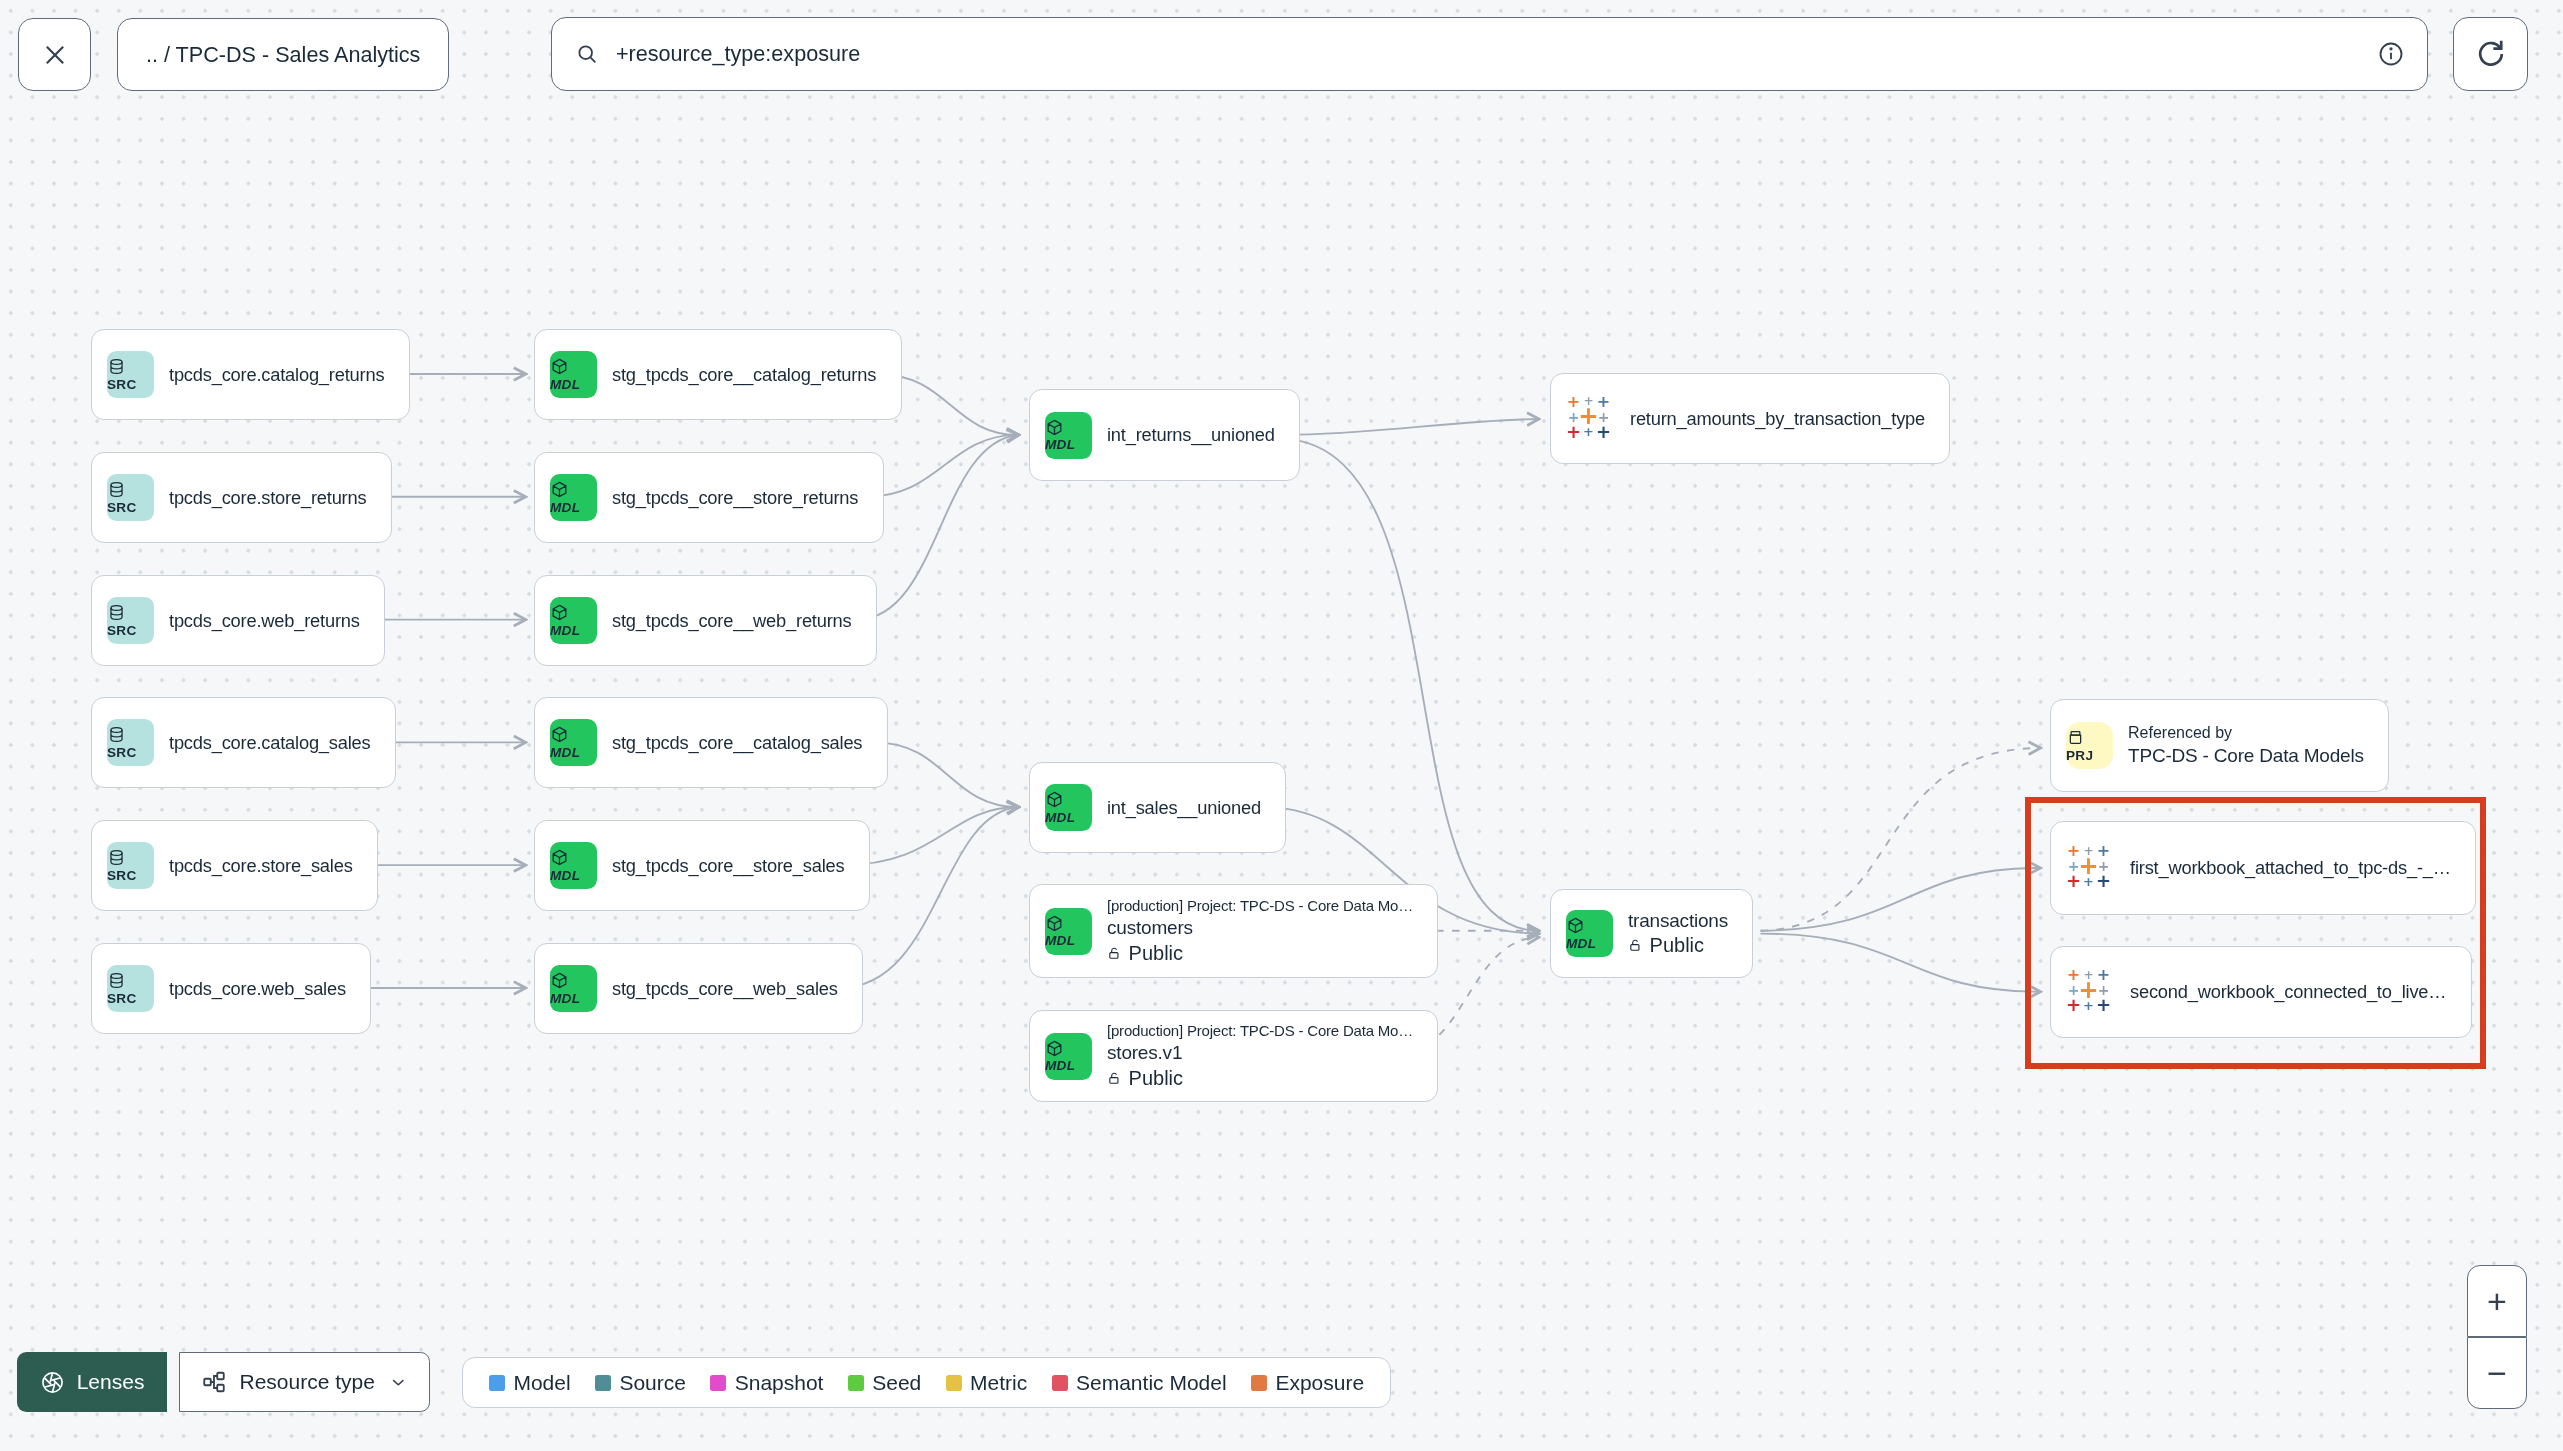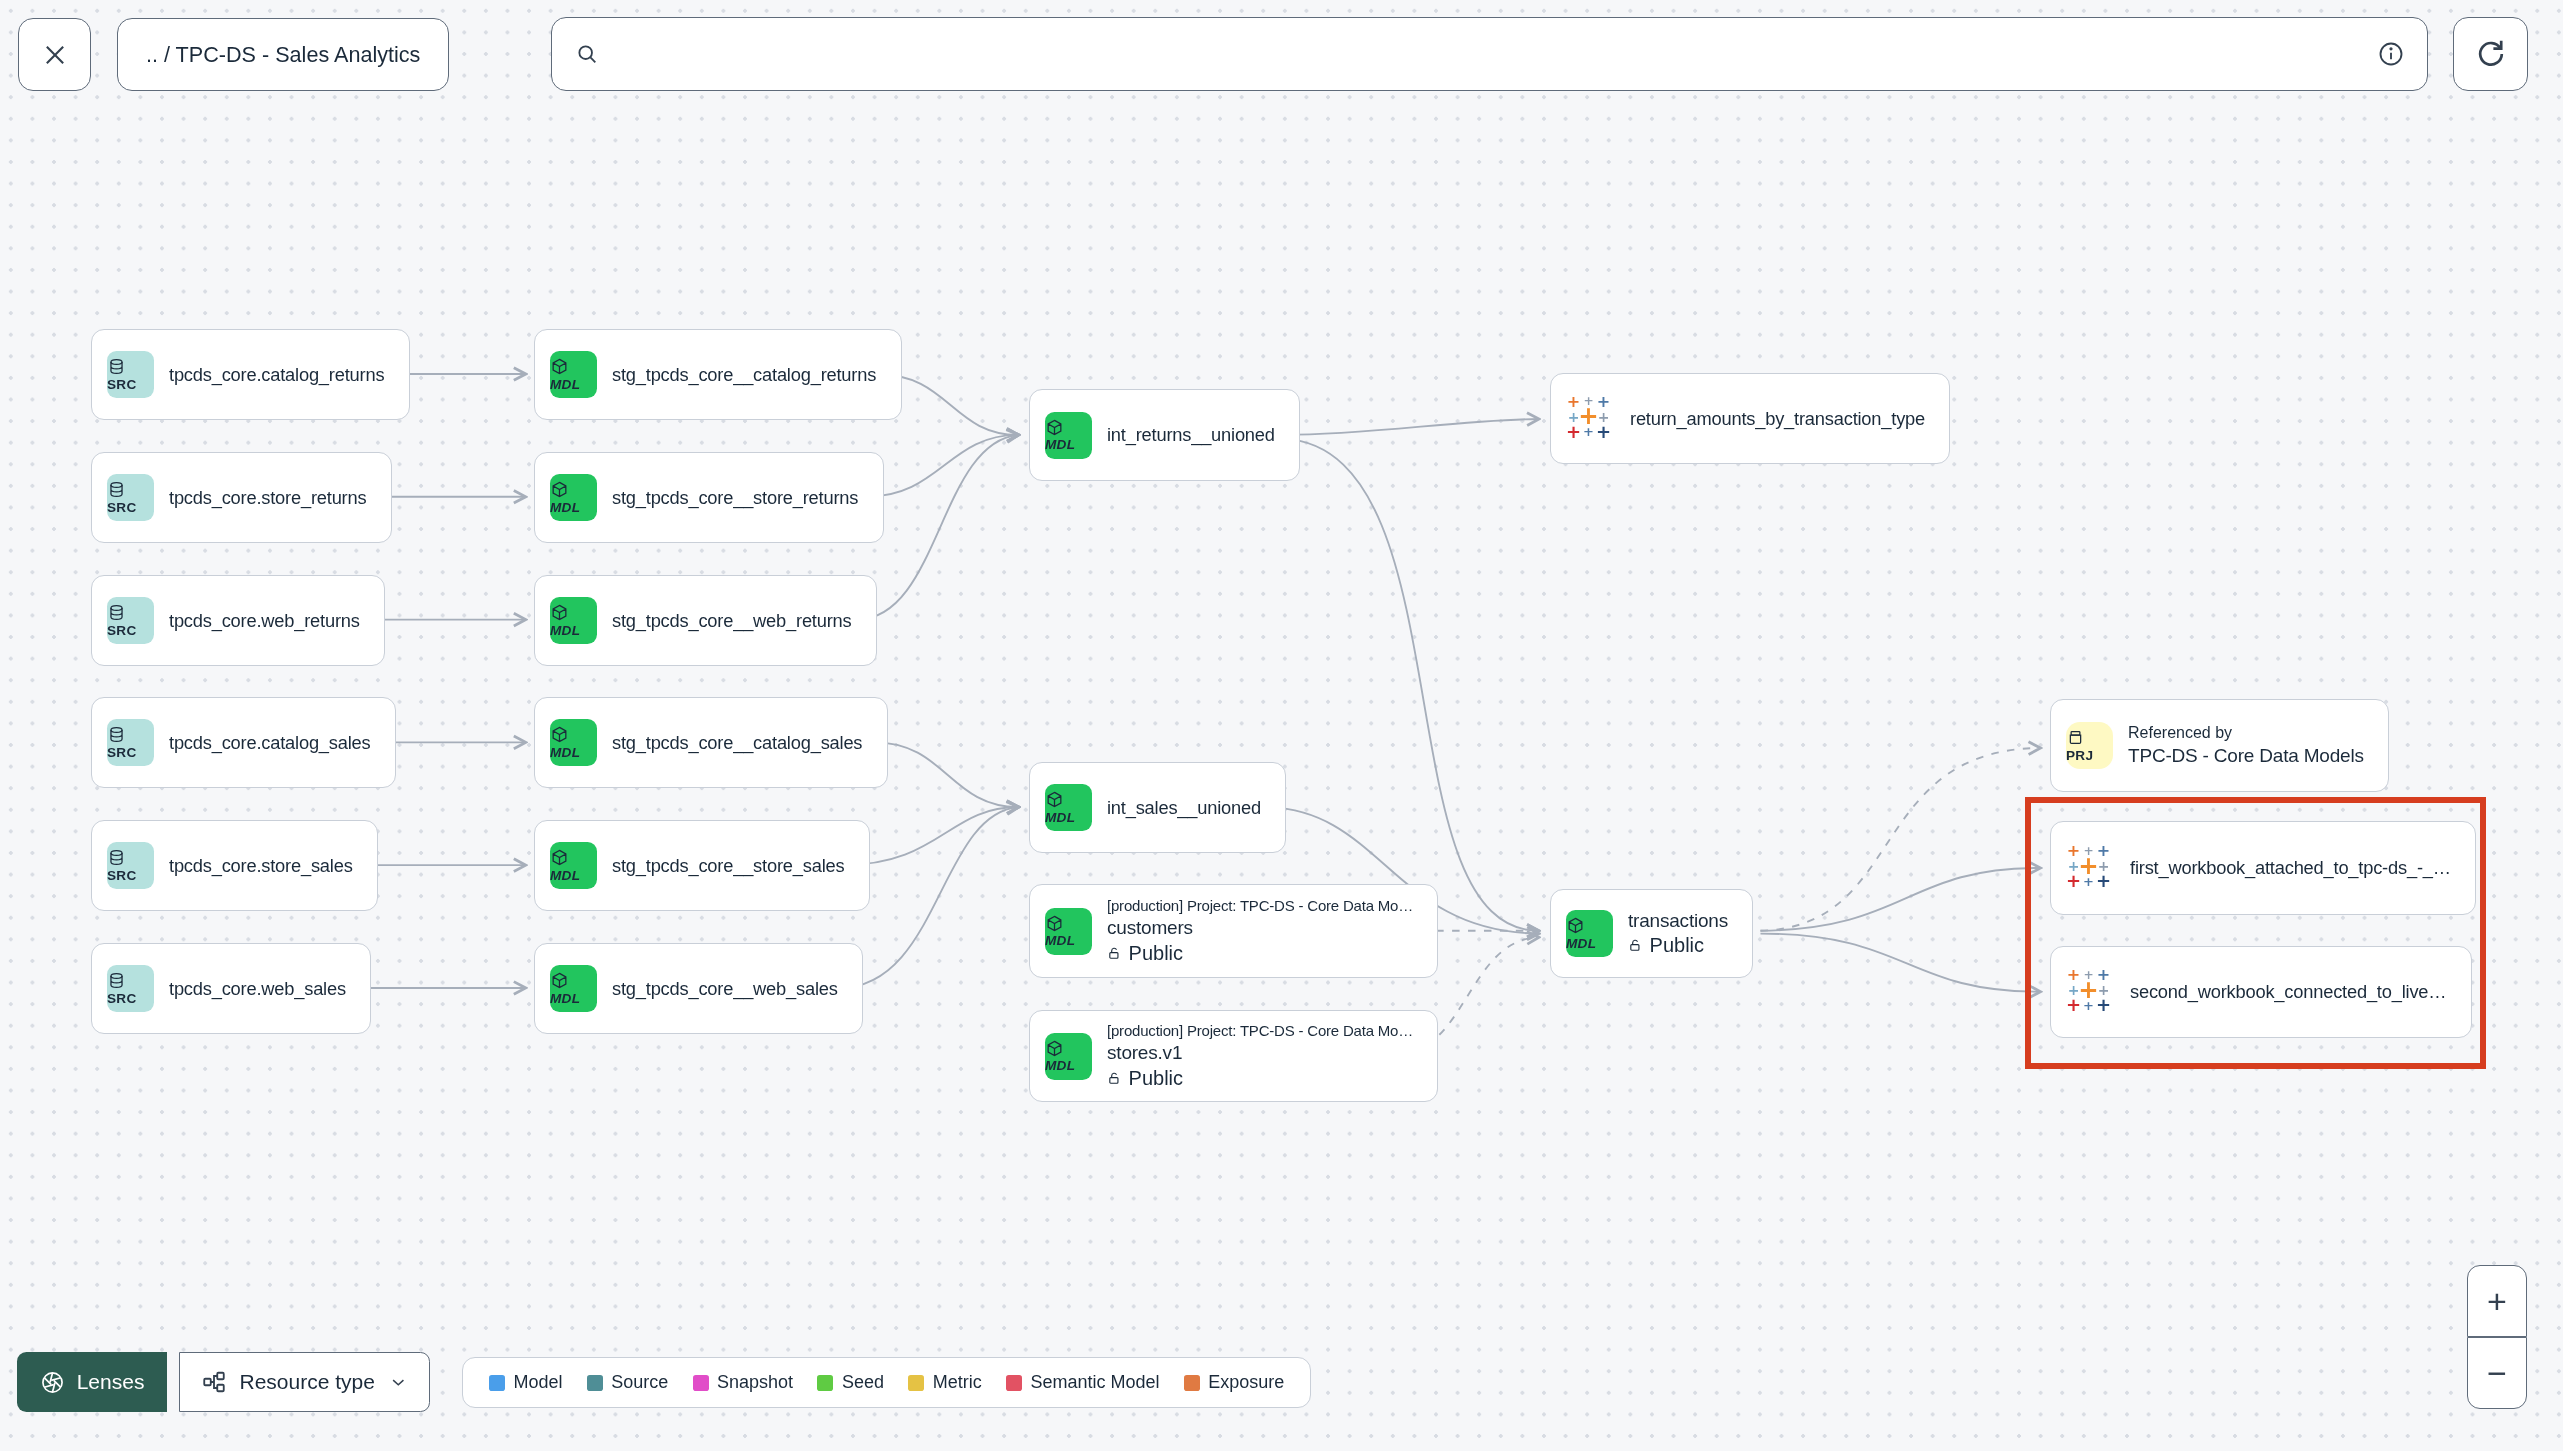--- a/index.html
+++ b/index.html
@@ -76,21 +76,21 @@
   .res-btn{
     background:#fff;border:1.9px solid #5f6b7a;border-radius:0 9.4px 9.4px 0;display:flex;align-items:center;
     gap:13px;padding:0 20.6px;font-size:21px;box-sizing:border-box;cursor:pointer;margin-left:12px;
   }
   .res-btn svg{stroke:#33404f;fill:none;stroke-width:1.7;}
   .legend{
     position:absolute;left:462px;top:1357px;height:51px;background:#fff;
     border:1.4px solid #c9cfd8;border-radius:13px;display:flex;align-items:center;
     padding:0 26px;gap:24.4px;z-index:10;box-sizing:border-box;
   }
-  .leg-item{display:flex;align-items:center;gap:8.4px;font-size:18px;}
+  .leg-item{display:flex;align-items:center;gap:8.4px;font-size:21px;}
   .swatch{width:16px;height:16px;border-radius:2.8px;flex:0 0 auto;}
   
   .zoomctl{position:absolute;left:2467px;top:1265px;width:60px;z-index:10;}
   .zbtn{
     width:60px;height:72px;background:#fff;border:1.9px solid #5f6b7a;box-sizing:border-box;
     display:flex;align-items:center;justify-content:center;font-size:34px;color:#33404f;cursor:pointer;
   }
   .zbtn.zin{border-radius:13px 13px 0 0;border-bottom-width:0.9px;}
   .zbtn.zout{border-radius:0 0 13px 13px;border-top-width:0.9px;}
 </style>
@@ -386,20 +386,21 @@
       </svg>
   </div>
   <div class="ctl crumb">
     <span>.. / TPC-DS - Sales Analytics</span>
   </div>
   <div class="ctl searchbar">
     <svg width="24.4" height="24.4" viewBox="0 0 24 24" stroke-width="1.8">
         <circle cx="10.5" cy="10.5" r="6.2"></circle>
         <path d="M15.2 15.2 L20 20"></path>
       </svg>
+    <input type="text" value="+resource_type:exposure" style="">
     <span class="info-badge">
       <svg width="28" height="28" viewBox="0 0 24 24" stroke="#33404f" fill="none" stroke-width="1.6">
           <circle cx="12" cy="12" r="9"></circle>
           <path d="M12 11 V16.5"></path>
           <circle cx="12" cy="7.6" r="0.6" fill="#33404f"></circle>
         </svg>
     </span>
   </div>
   <div class="ctl refresh-btn">
     <svg width="36" height="36" viewBox="0 0 24 24" stroke-width="1.8">

